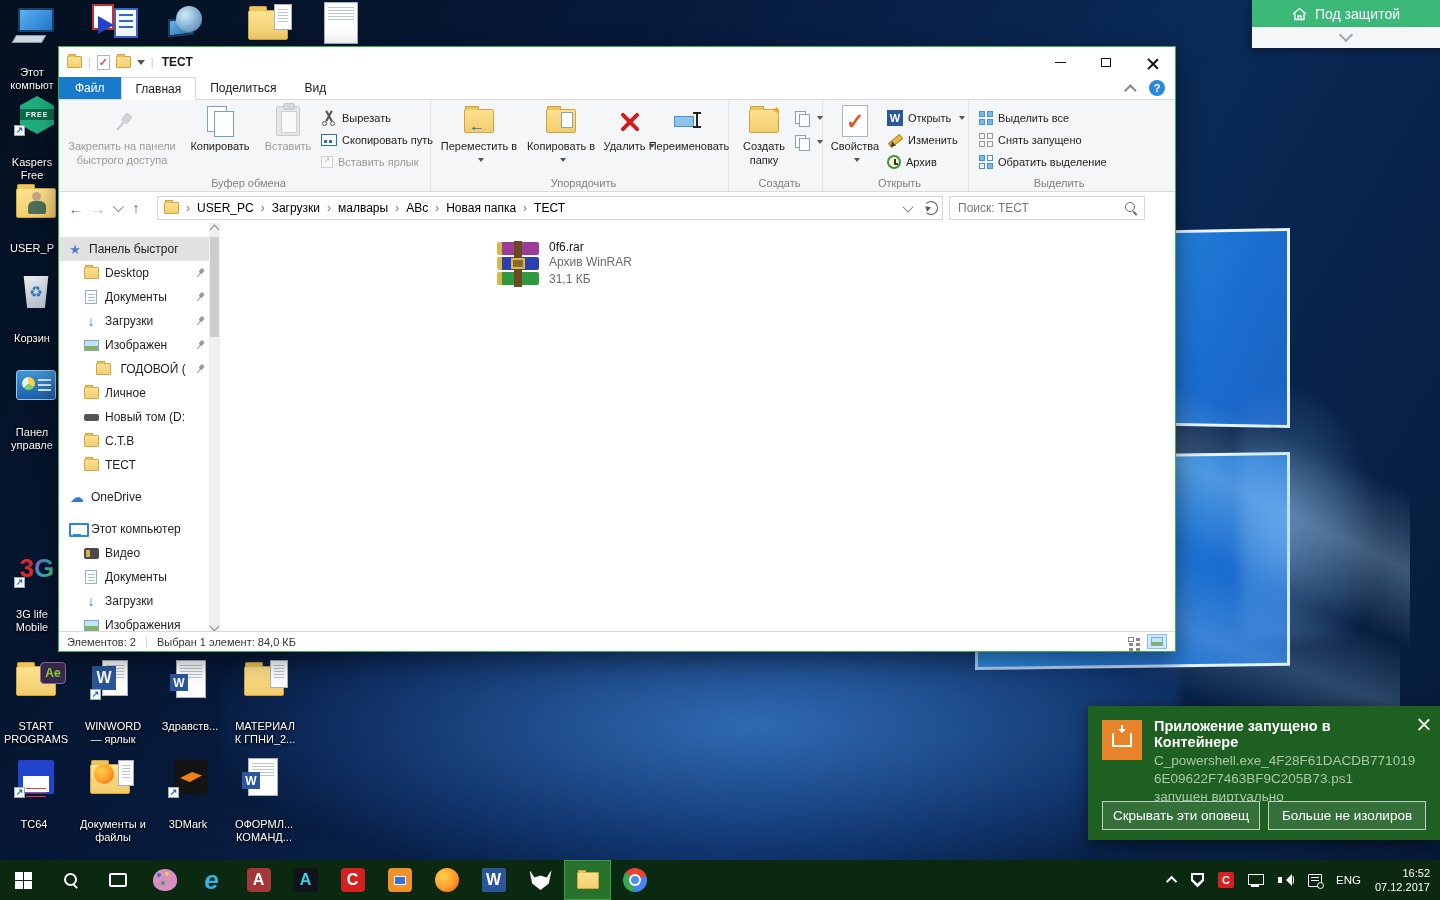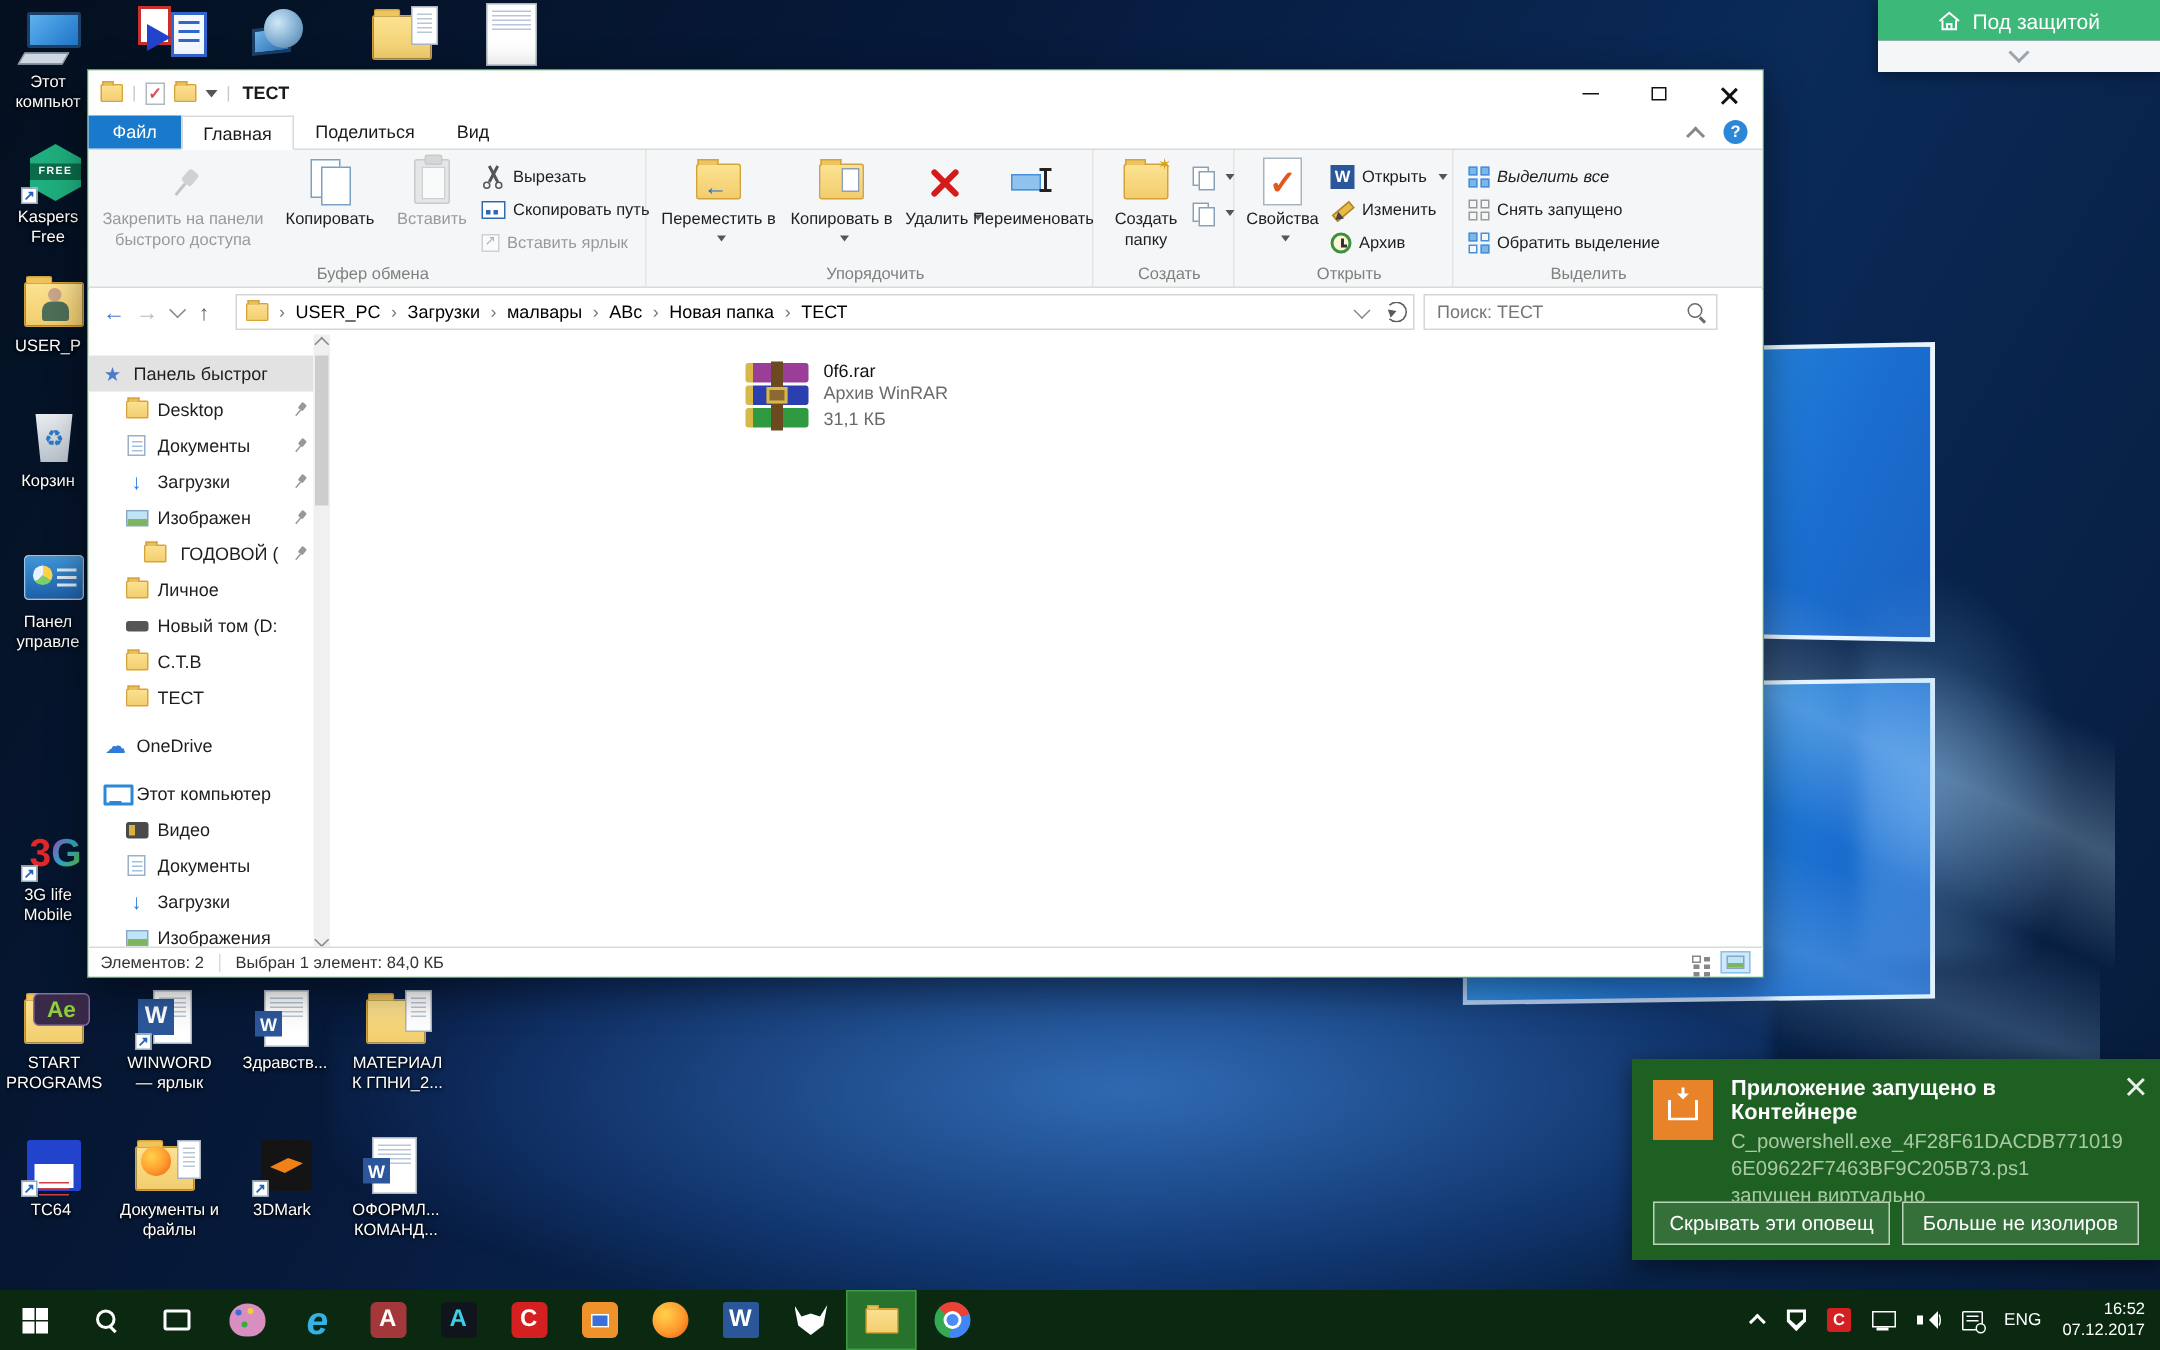--- a/index.html
+++ b/index.html
@@ -15,21 +15,21 @@
   .pb .pane-inner{clip-path:polygon(0 2%,100% 0,100% 98%,0 100%);}
   .beam{position:absolute;pointer-events:none;}
   .beam1{left:850px;top:180px;width:560px;height:520px;background:linear-gradient(25deg,transparent 40%,rgba(200,235,255,.28) 50%,transparent 60%);}
   .beam2{left:700px;top:300px;width:700px;height:560px;background:linear-gradient(20deg,transparent 42%,rgba(170,220,255,.22) 50%,transparent 58%);}
   .glow-bottom{position:absolute;left:220px;top:600px;width:960px;height:280px;
     background:radial-gradient(ellipse at 55% 45%,rgba(80,160,255,.55),rgba(40,100,200,.25) 55%,transparent 75%);filter:blur(4px);}
   .glow-logo{position:absolute;left:1240px;top:380px;width:140px;height:260px;
     background:radial-gradient(ellipse at 30% 60%,rgba(140,200,255,.45),transparent 70%);filter:blur(6px);}
   
   .dicon{position:absolute;width:64px;text-align:center;color:#fff;font-size:11px;}
-  .dicon .lbl{margin-top:3px;line-height:1.2;text-shadow:0 1px 3px rgba(0,0,0,.95),0 0 2px rgba(0,0,0,.9);
+  .dicon .lbl{margin-top:20px;line-height:1.2;text-shadow:0 1px 3px rgba(0,0,0,.95),0 0 2px rgba(0,0,0,.9);
     overflow:hidden;max-height:28px;}
   .art{position:relative;width:48px;height:40px;margin:0 auto;}
   .shortcut{position:absolute;left:2px;bottom:0;width:11px;height:11px;background:#fff;border:1px solid #9ab;
     color:#1b62c2;font-size:9px;line-height:9px;font-weight:700;}
   
   .mon{position:absolute;left:6px;top:2px;width:36px;height:24px;border:2px solid #1b3f66;border-radius:2px;
     background:linear-gradient(135deg,#5db2f0,#1e74c8);}
   .kbd{position:absolute;left:2px;top:29px;width:30px;height:8px;background:#cfd8e2;border:1px solid #8a97a5;transform:skewX(-30deg);}
   .hexa{position:absolute;left:8px;top:0;width:34px;height:38px;background:#1fae7e;
     clip-path:polygon(50% 0,100% 25%,100% 75%,50% 100%,0 75%,0 25%);}
@@ -379,21 +379,21 @@
     <div class="art">
         <div class="page" style="left:4px;top:0;width:34px;height:42px;">
           <i></i>
         </div>
       </div>
   </div>
 
   <div class="dicon" style="left:4px;top:660px;">
     <div class="art">
         <div class="fold-big"></div>
-        <div class="sq" style="position:absolute;left:10px;top:2px;width:38px;height:22px;background:#3a2a4a;font-size:15px;color:#8fd03a;border:1px solid #8a6aa8;">Ae</div>
+        <div class="sq" style="position:absolute;left:28px;top:2px;width:26px;height:22px;background:#3a2a4a;font-size:12px;color:#8fd03a;border:1px solid #8a6aa8;">Ae</div>
       </div>
     <div class="lbl" style="width:64px;">START PROGRAMS</div>
   </div>
   <div class="dicon" style="left:80px;top:660px;">
     <div class="art">
         <div class="page" style="left:14px;top:0;width:26px;height:36px;">
           <i></i>
         </div>
         <div class="wbadge" style="left:4px;top:6px;width:24px;height:24px;font-size:16px;"></div>
         <span class="shortcut">↗</span>
@@ -610,21 +610,21 @@
           <span>Изменить</span>
         </div>
         <div class="sbtn" style="left:64px;top:52px;">
           <span class="clock-ic"></span>
           <span>Архив</span>
         </div>
         <div class="rg-label">Открыть</div>
       </div>
 
       <div class="rg" style="left:910px;width:172px;border-right:none;">
-        <div class="sbtn" style="left:10px;top:8px;font-style:italic;">
+        <div class="sbtn" style="left:10px;top:8px;">
           <span class="selgrid">
               <b></b>
               <b></b>
               <b></b>
               <b></b>
             </span>
           <span>Выделить все</span>
         </div>
         <div class="sbtn" style="left:10px;top:30px;">
           <span class="selgrid none">

